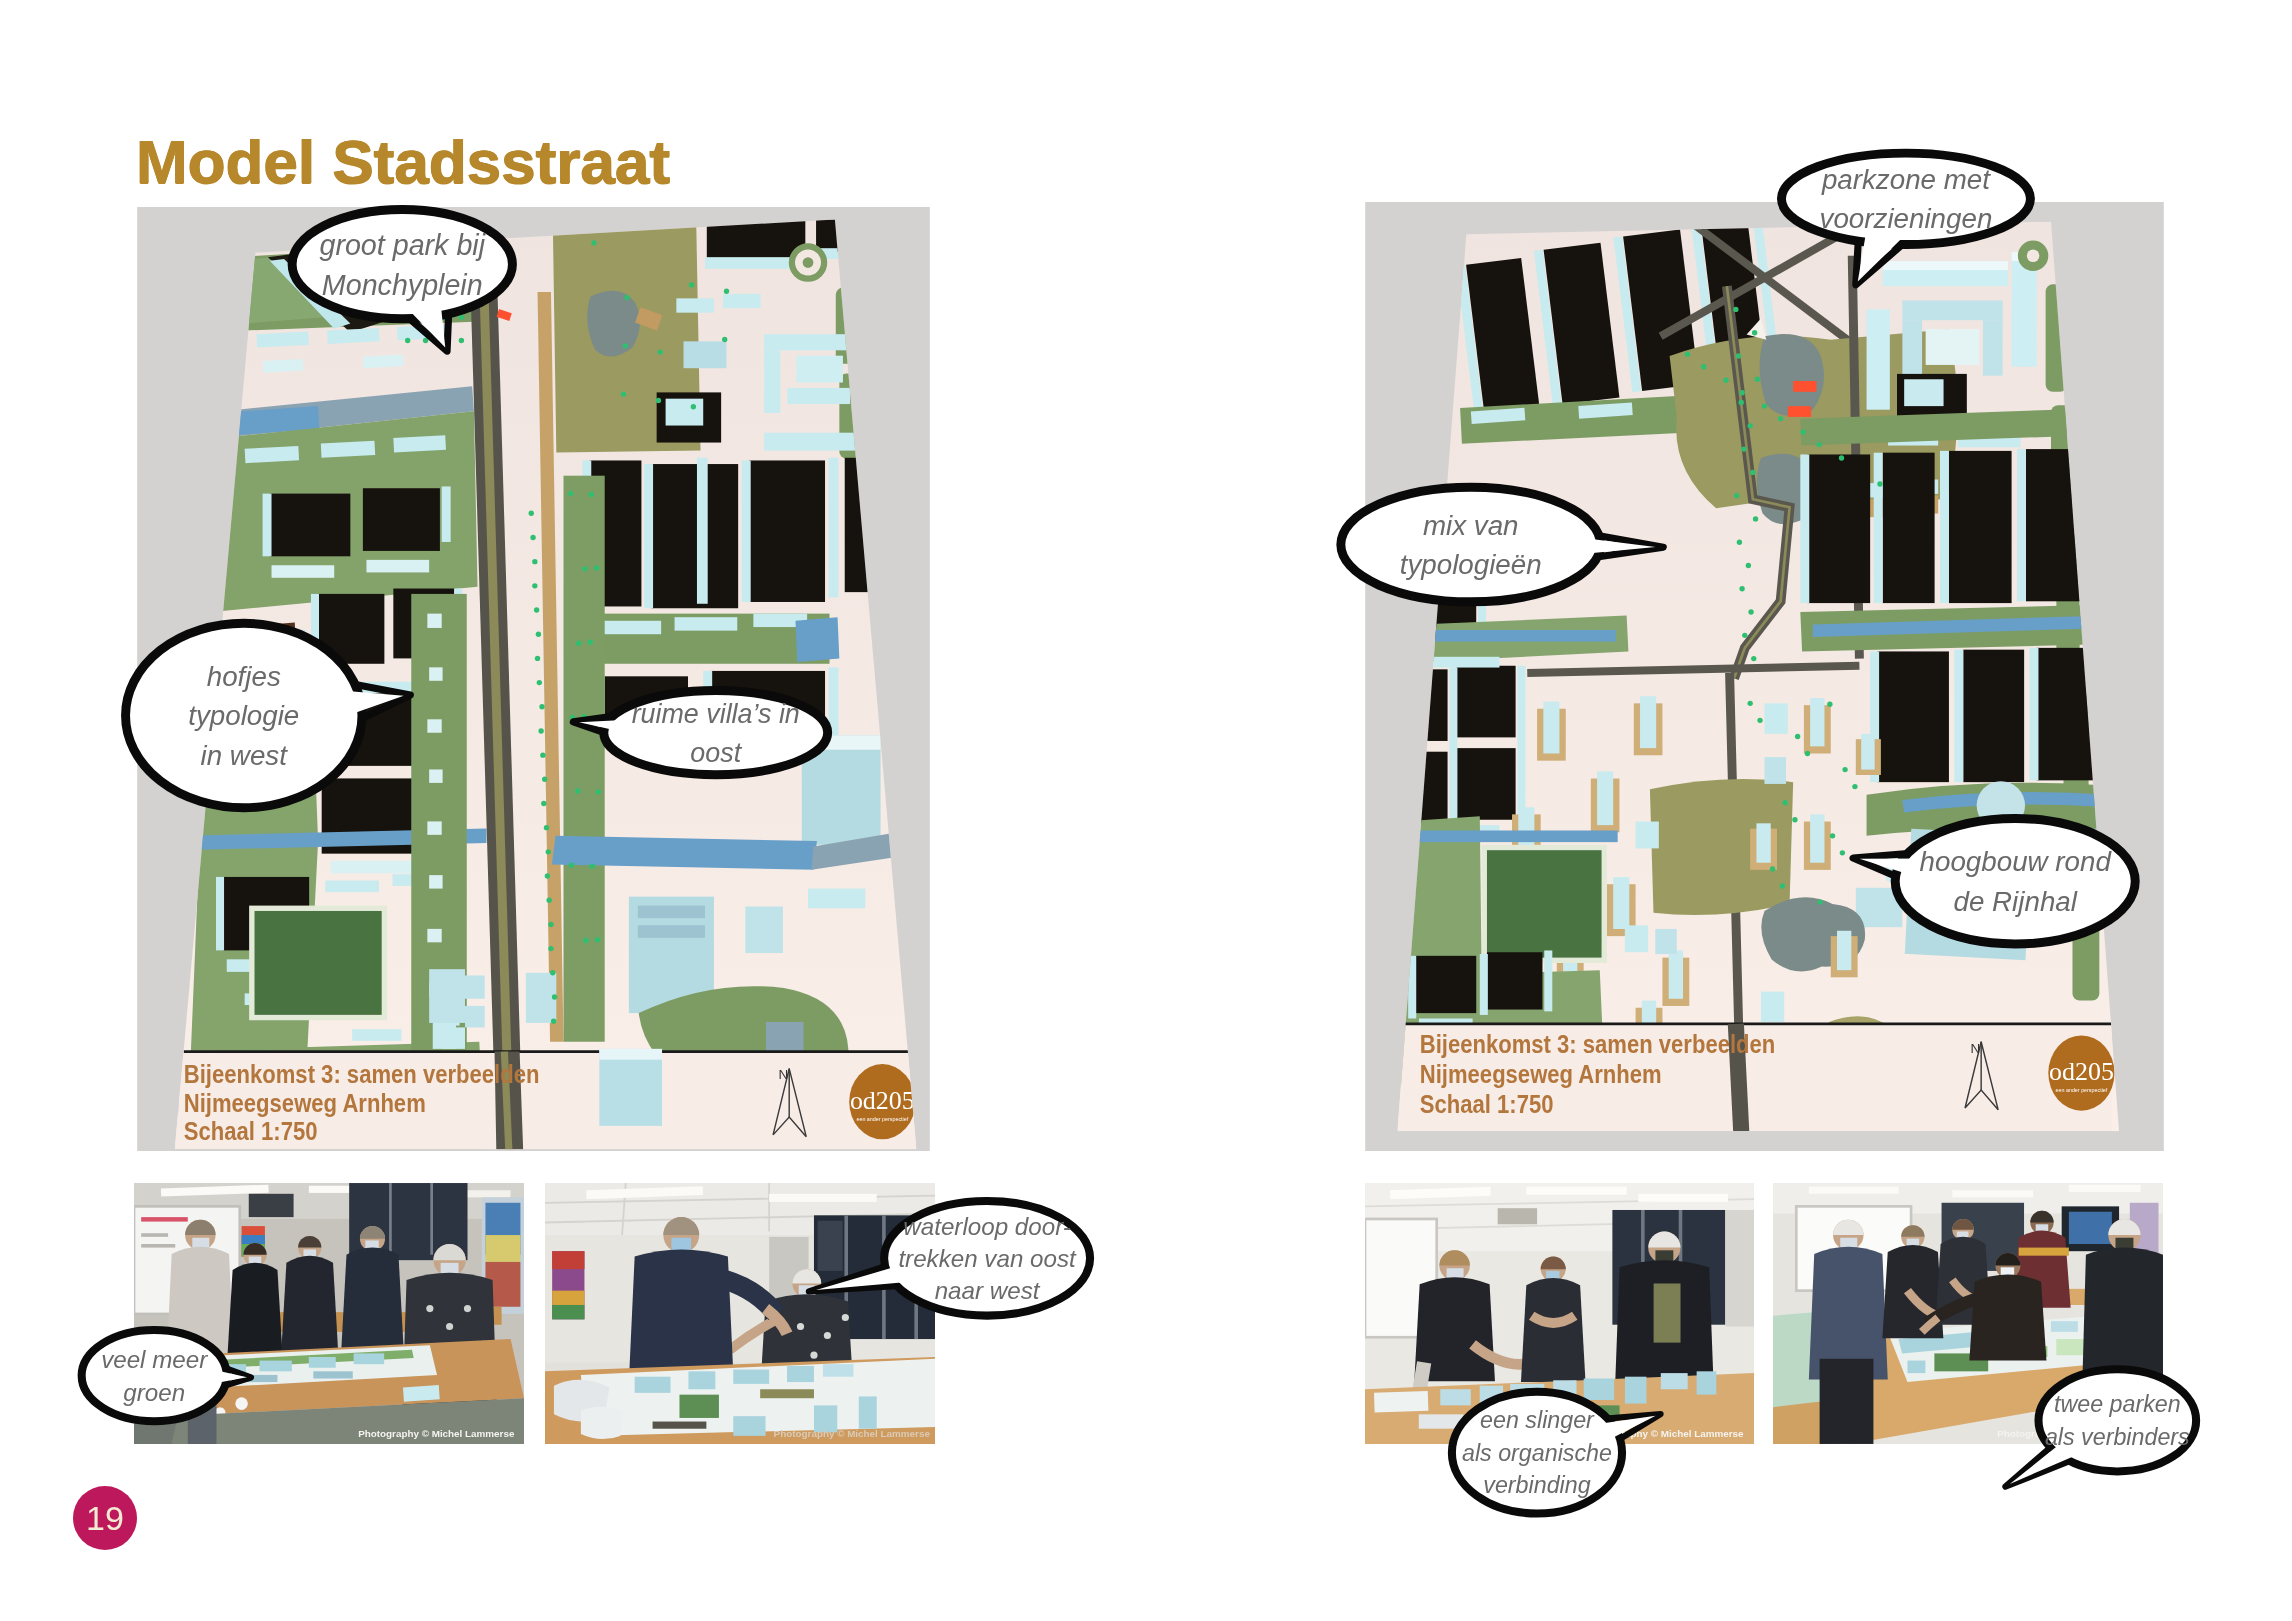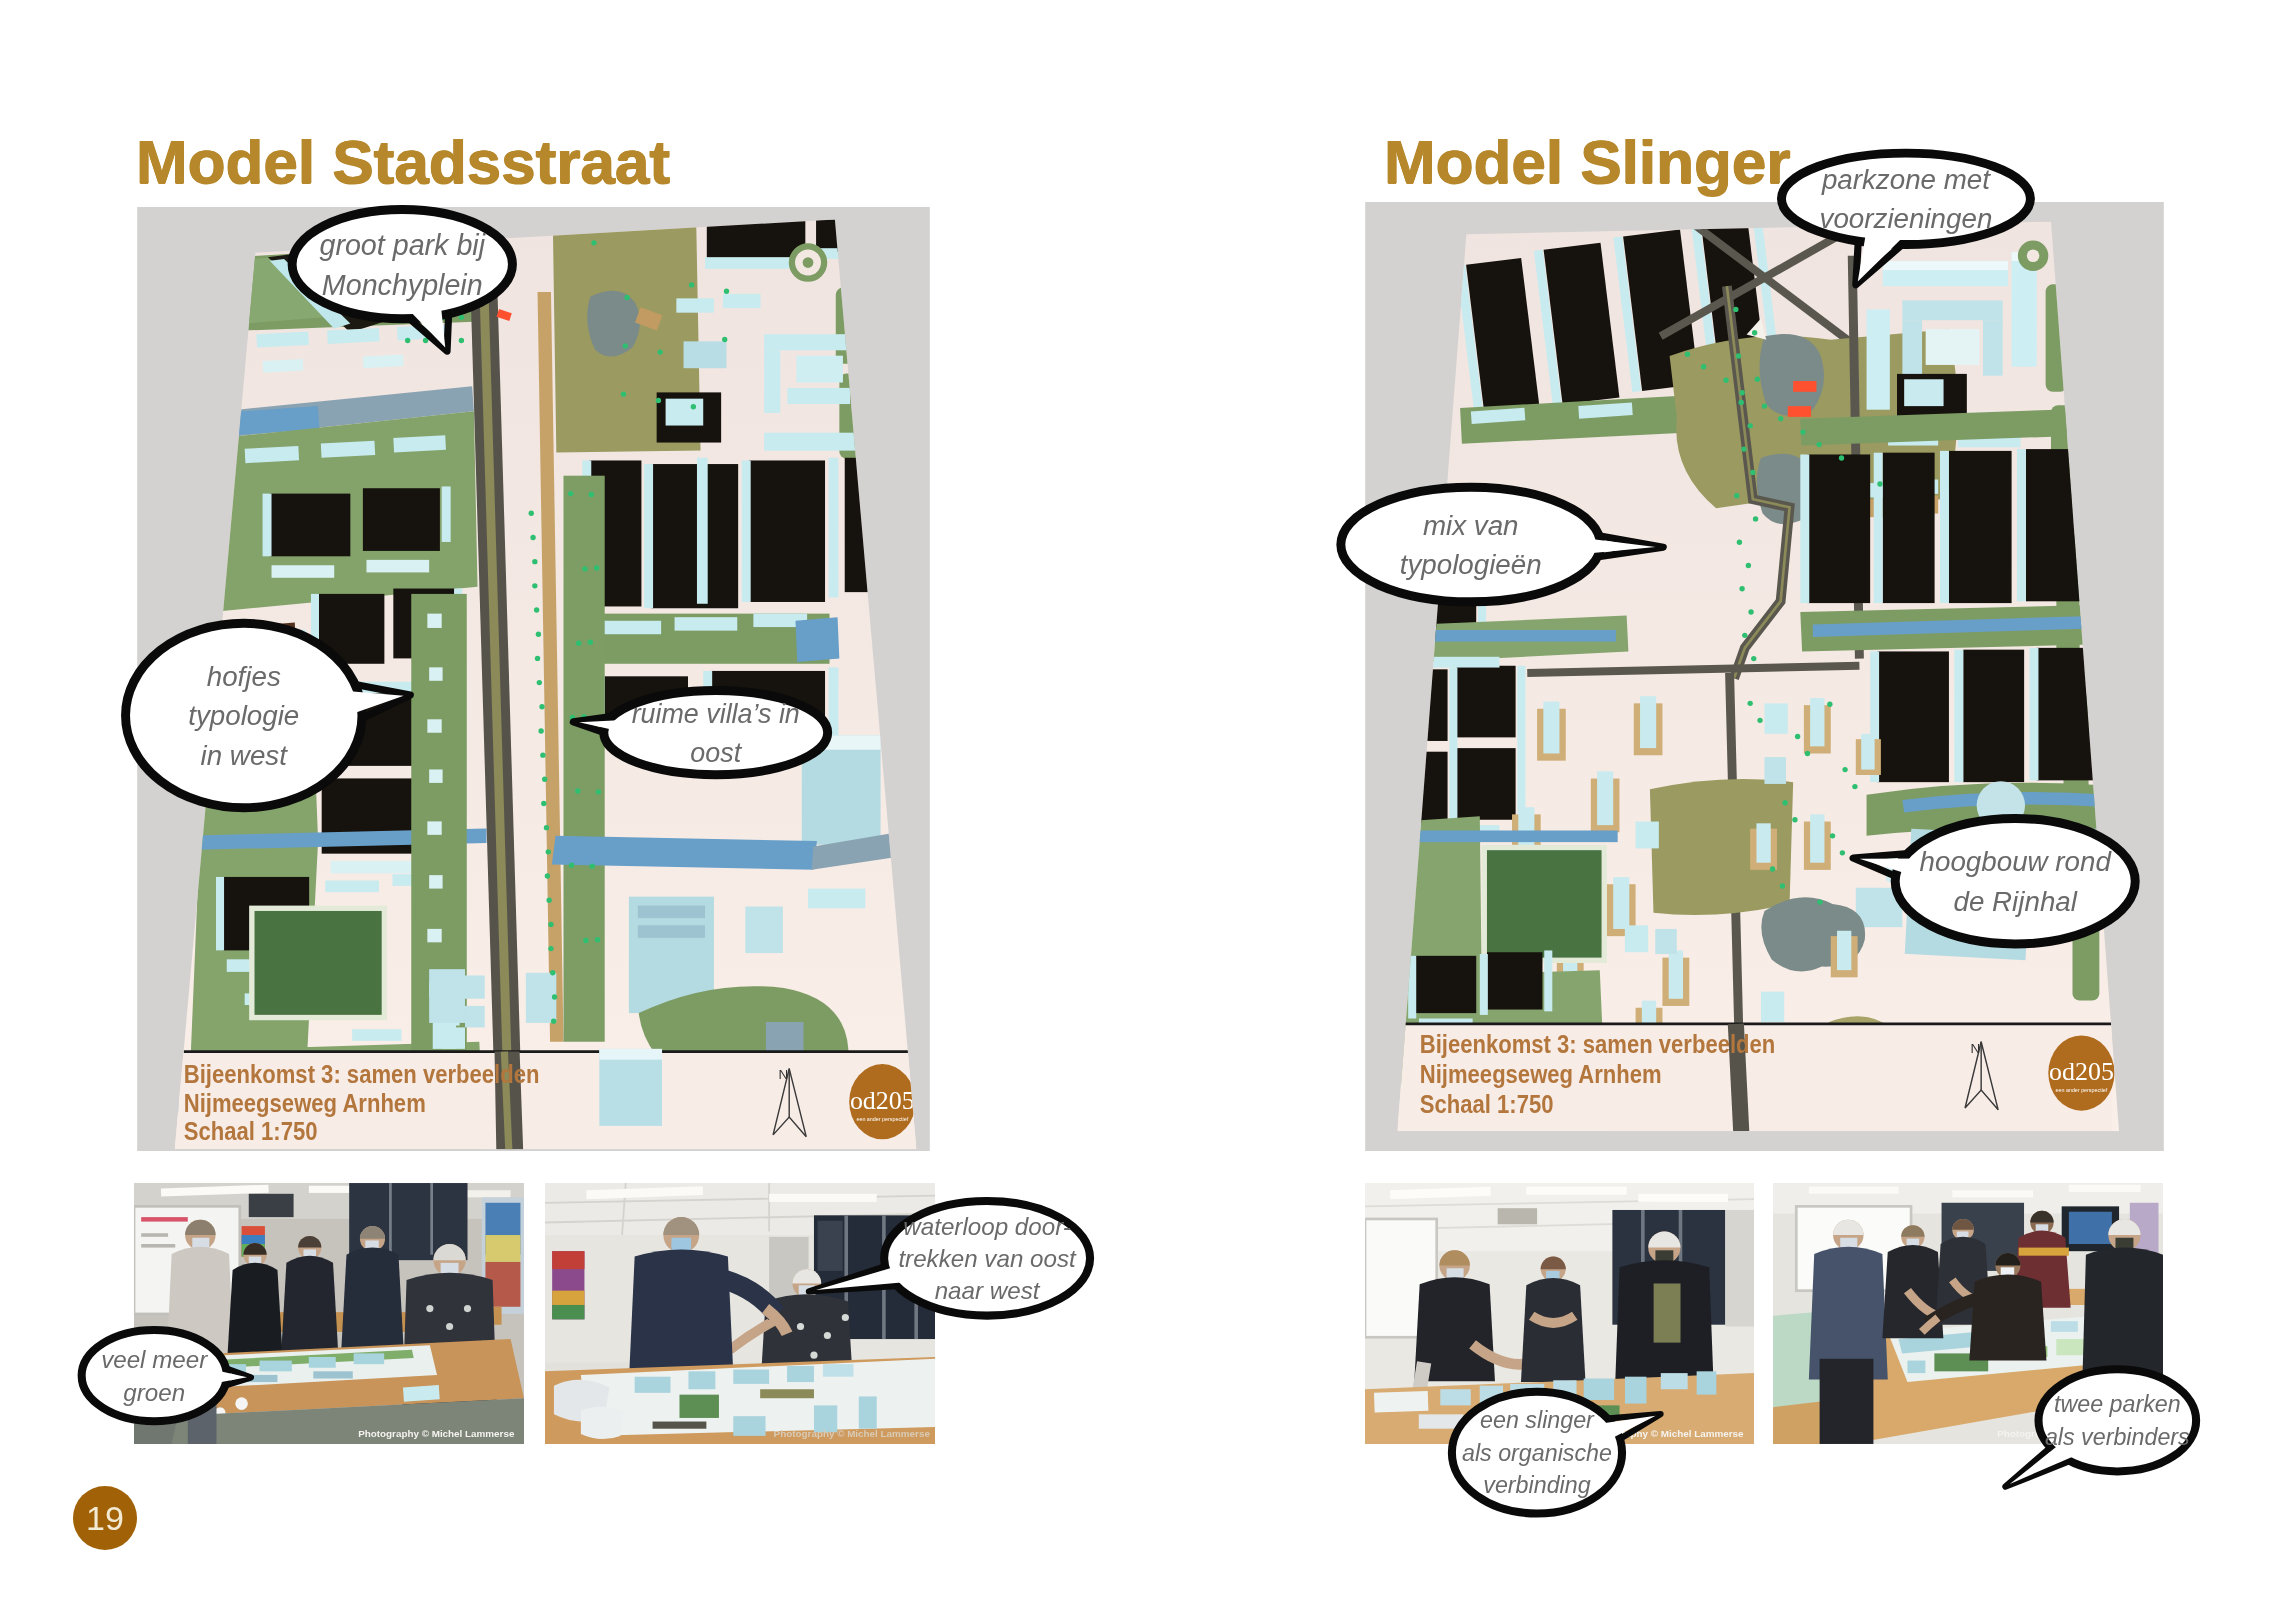--- a/index.html
+++ b/index.html
@@ -3,21 +3,20 @@
 <style>
 html,body{margin:0;padding:0;background:#ffffff;}
 #page{position:relative;width:2293px;height:1621px;background:#ffffff;overflow:hidden;font-family:"Liberation Sans",sans-serif;padding-left:20px;}
 .abs{position:absolute;}
 .title{position:absolute;font-weight:bold;color:#b6882b;font-size:62px;white-space:nowrap;transform-origin:left top;line-height:1;text-shadow:0.6px 0 0 #b6882b,-0.6px 0 0 #b6882b,0 0.6px 0 #b6882b;}
 </style></head><body>
 <div id="page">
 
 <div class="title" id="t1" style="left:136px;top:131px;">Model Stadsstraat</div>
 
-<div class="title" id="t2" style="left:1384px;top:131px;">Model Slinger</div>
 
 <svg class="abs" style="left:137px;top:207px" width="793" height="944" viewBox="0 0 885 1054">
 <rect x="0" y="0" width="885" height="1054" fill="#d3d2d1"></rect>
 <defs>
         <clipPath id="clipL">
           <polygon points="132,51 779,14 870,1052 42,1052"></polygon>
         </clipPath>
 <linearGradient id="baseL" x1="0" y1="0" x2="0" y2="1">
 <stop offset="0" stop-color="#f0e4e0"></stop>
           <stop offset="0.6" stop-color="#f6eae5"></stop>
@@ -810,14 +809,14 @@
       </g>
 <g font-family="Liberation Sans, sans-serif">
 <ellipse cx="2364" cy="1586" rx="88" ry="57" fill="#ffffff" stroke="#0a0a0a" stroke-width="9"></ellipse>
 <path d="M 2309.3 1632.1 L 2239 1660 L 2288.2 1617.2" fill="none" stroke="#0a0a0a" stroke-width="7" stroke-linejoin="round" stroke-linecap="round"></path>
 <path d="M 2322.5 1622.9 L 2244.0 1657.0 L 2303.6 1609.4 Z" fill="#ffffff" stroke="none"></path>
 <text x="2364" y="1577" text-anchor="middle" font-size="26" font-style="italic" fill="#6a6a6a">twee parken</text>
         <text x="2364" y="1613" text-anchor="middle" font-size="26" font-style="italic" fill="#6a6a6a">als verbinders</text>
       </g>
     </svg>
 
-<div class="abs" style="left:73px;top:1486px;width:64px;height:64px;border-radius:50%;background:#a16207;text-align:center;line-height:64px;font-size:34px;color:#f2ead2;">19</div>
+<div class="abs" style="left:73px;top:1486px;width:64px;height:64px;border-radius:50%;background:#be185d;text-align:center;line-height:64px;font-size:34px;color:#f2ead2;">19</div>
 </div>
 
 </body></html>

